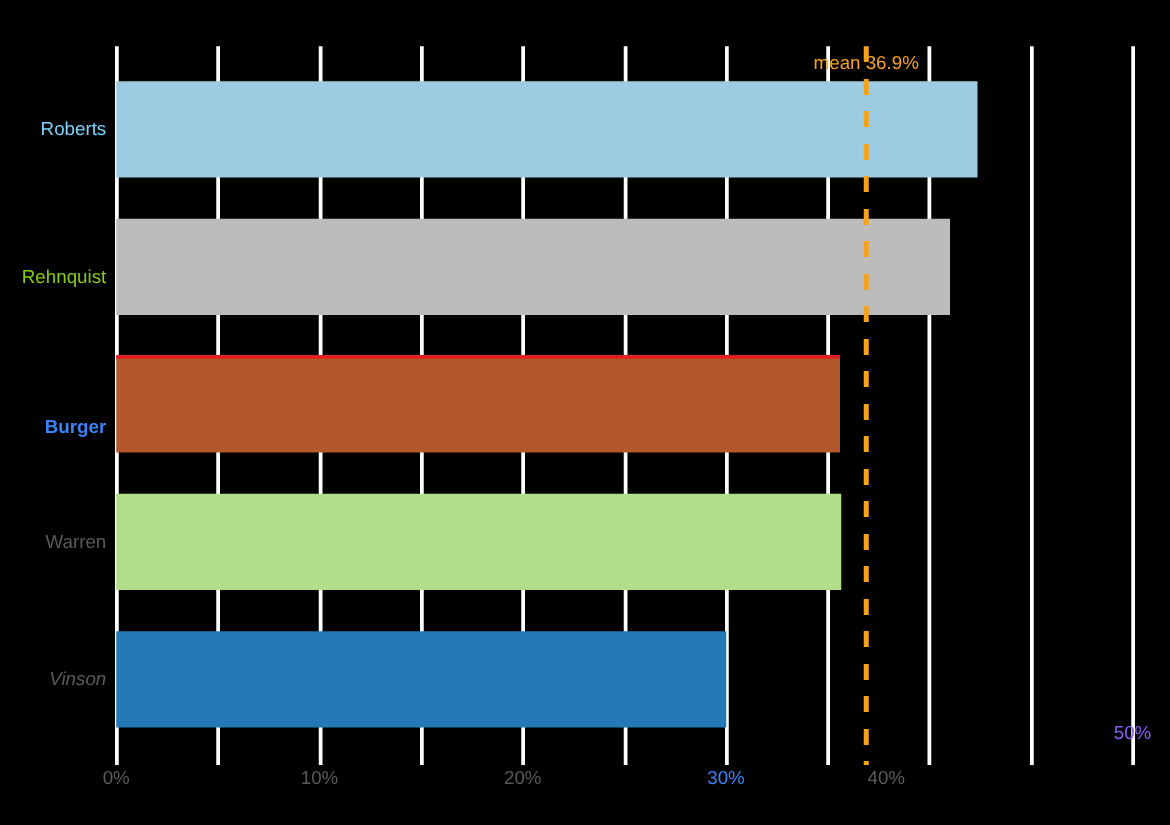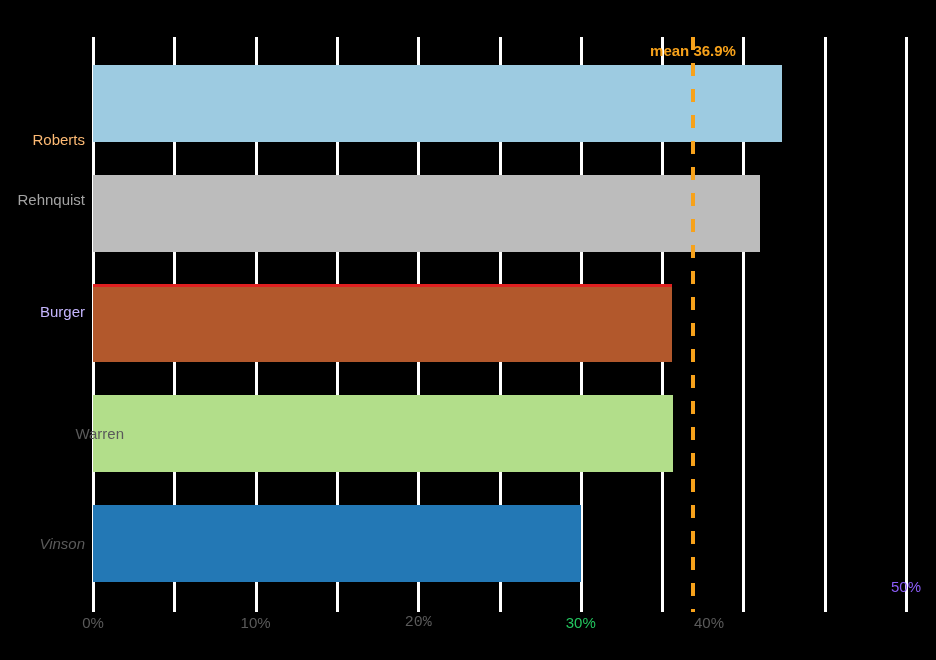--- a/index.html
+++ b/index.html
@@ -57,55 +57,55 @@
   }
   .mean-line {
     position: absolute;
     width: 4px;
     z-index: 5;
   }
   .mean-label {
     position: absolute;
     transform: translateX(-50%);
     font-size: 15px;
-    font-weight: 700;
+    font-weight: 400;
     white-space: nowrap;
     z-index: 6;
   }
 </style>
 </head>
 <body>
 
 <div class="stage">
   <div class="plot" id="plot">
       <div class="gridline" style="left: 92px; top: 37px; height: 575px; background: rgb(255, 255, 255);"></div>
       <div class="tick-label" style="left: 93px; top: 614px; color: rgb(90, 90, 90);">0%</div>
       <div class="gridline" style="left: 173.3px; top: 37px; height: 575px; background: rgb(255, 255, 255);"></div>
       <div class="gridline" style="left: 254.6px; top: 37px; height: 575px; background: rgb(255, 255, 255);"></div>
       <div class="tick-label" style="left: 255.6px; top: 614px; color: rgb(90, 90, 90); text-align: right;">10%</div>
       <div class="gridline" style="left: 335.9px; top: 37px; height: 575px; background: rgb(255, 255, 255);"></div>
       <div class="gridline" style="left: 417.2px; top: 37px; height: 575px; background: rgb(255, 255, 255);"></div>
-      <div class="tick-label" style="left: 418.2px; top: 614px; color: rgb(90, 90, 90); font-family: Liberation Mono, monospace;">20%</div>
+      <div class="tick-label" style="left: 418.2px; top: 614px; color: rgb(90, 90, 90);">20%</div>
       <div class="gridline" style="left: 498.5px; top: 37px; height: 575px; background: rgb(255, 255, 255);"></div>
       <div class="gridline" style="left: 579.8px; top: 37px; height: 575px; background: rgb(255, 255, 255);"></div>
-      <div class="tick-label" style="left: 580.8px; top: 614px; color: #22c55e;">30%</div>
+      <div class="tick-label" style="left: 580.8px; top: 614px; color: #3b82f6;">30%</div>
       <div class="gridline" style="left: 661.1px; top: 37px; height: 575px; background: rgb(255, 255, 255);"></div>
       <div class="gridline" style="left: 742.4px; top: 37px; height: 575px; background: rgb(255, 255, 255);"></div>
       <div class="tick-label" style="left: 709px; top: 614px; color: rgb(90, 90, 90);">40%</div>
       <div class="gridline" style="left: 823.7px; top: 37px; height: 575px; background: rgb(255, 255, 255);"></div>
       <div class="gridline" style="left: 905px; top: 37px; height: 575px; background: rgb(255, 255, 255);"></div>
       <div class="tick-label" style="left: 906px; top: 578px; color: #8b5cf6;">50%</div>
       <div class="bar" style="left: 93px; top: 65px; height: 77px; width: 689.424px; background: rgb(157, 203, 225);"></div>
-      <div class="cat-label" style="top: 94.5px; color: #fdba74; margin-top: 36px;">Roberts</div>
+      <div class="cat-label" style="top: 94.5px; color: #7dd3fc;">Roberts</div>
       <div class="bar" style="left: 93px; top: 175px; height: 77px; width: 666.66px; background: rgb(188, 188, 188);"></div>
-      <div class="cat-label" style="top: 191px; color: #a3a3a3; text-align: right;">Rehnquist</div>
+      <div class="cat-label" style="top: 213px; color: #84cc16; text-align: right;">Rehnquist</div>
       <div class="bar" style="left: 93px; top: 285px; height: 77px; width: 578.856px; background: rgb(178, 88, 44);">
         <div class="bar-topline" style="background: rgb(224, 32, 32);"></div>
       </div>
-      <div class="cat-label" style="top: 303px; color: #c4b5fd;">Burger</div>
+      <div class="cat-label" style="top: 333px; color: #3b82f6; font-weight: bold;">Burger</div>
       <div class="bar" style="left: 93px; top: 395px; height: 77px; width: 580.482px; background: rgb(178, 222, 138);"></div>
-      <div class="cat-label" style="top: 424.5px; color: rgb(90, 90, 90); margin-left: 39px;">Warren</div>
+      <div class="cat-label" style="top: 424.5px; color: rgb(90, 90, 90);">Warren</div>
       <div class="bar" style="left: 93px; top: 505px; height: 77px; width: 487.8px; background: rgb(35, 120, 181);"></div>
       <div class="cat-label" style="top: 534.5px; color: rgb(90, 90, 90); font-style: italic;">Vinson</div>
       <div class="mean-line" style="left: 690.994px; top: 37px; height: 575px; background: repeating-linear-gradient(rgb(247, 162, 27) 0px, rgb(247, 162, 27) 13px, transparent 13px, transparent 26px);"></div>
     </div>
   <div class="mean-label" id="mean-label" style="left: 692.994px; top: 42px; color: rgb(247, 162, 27);">mean 36.9%</div>
 </div>
 
 </body></html>

